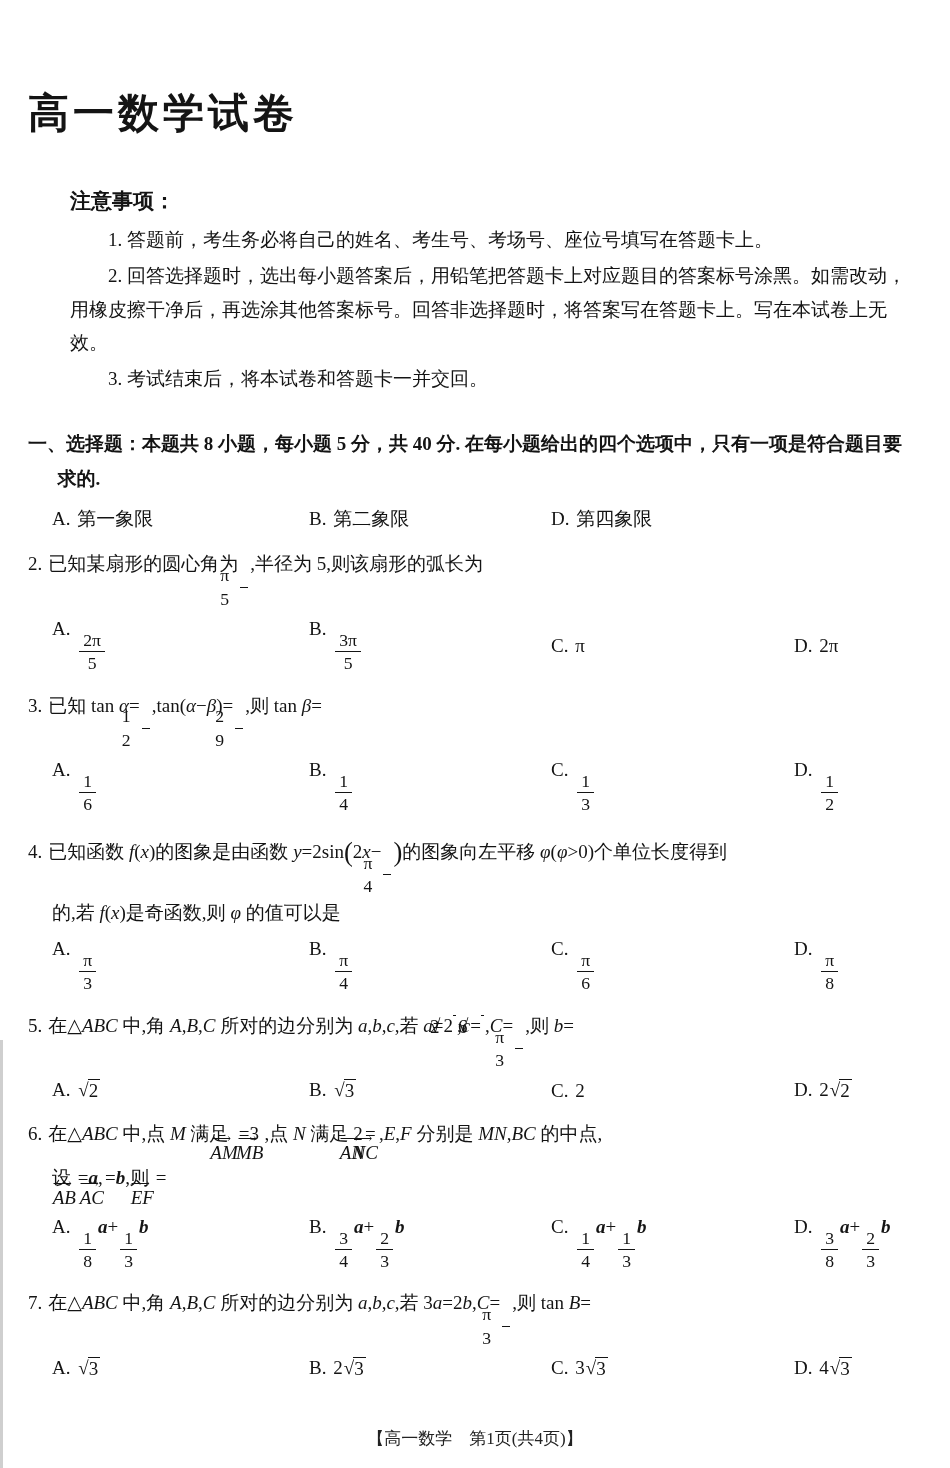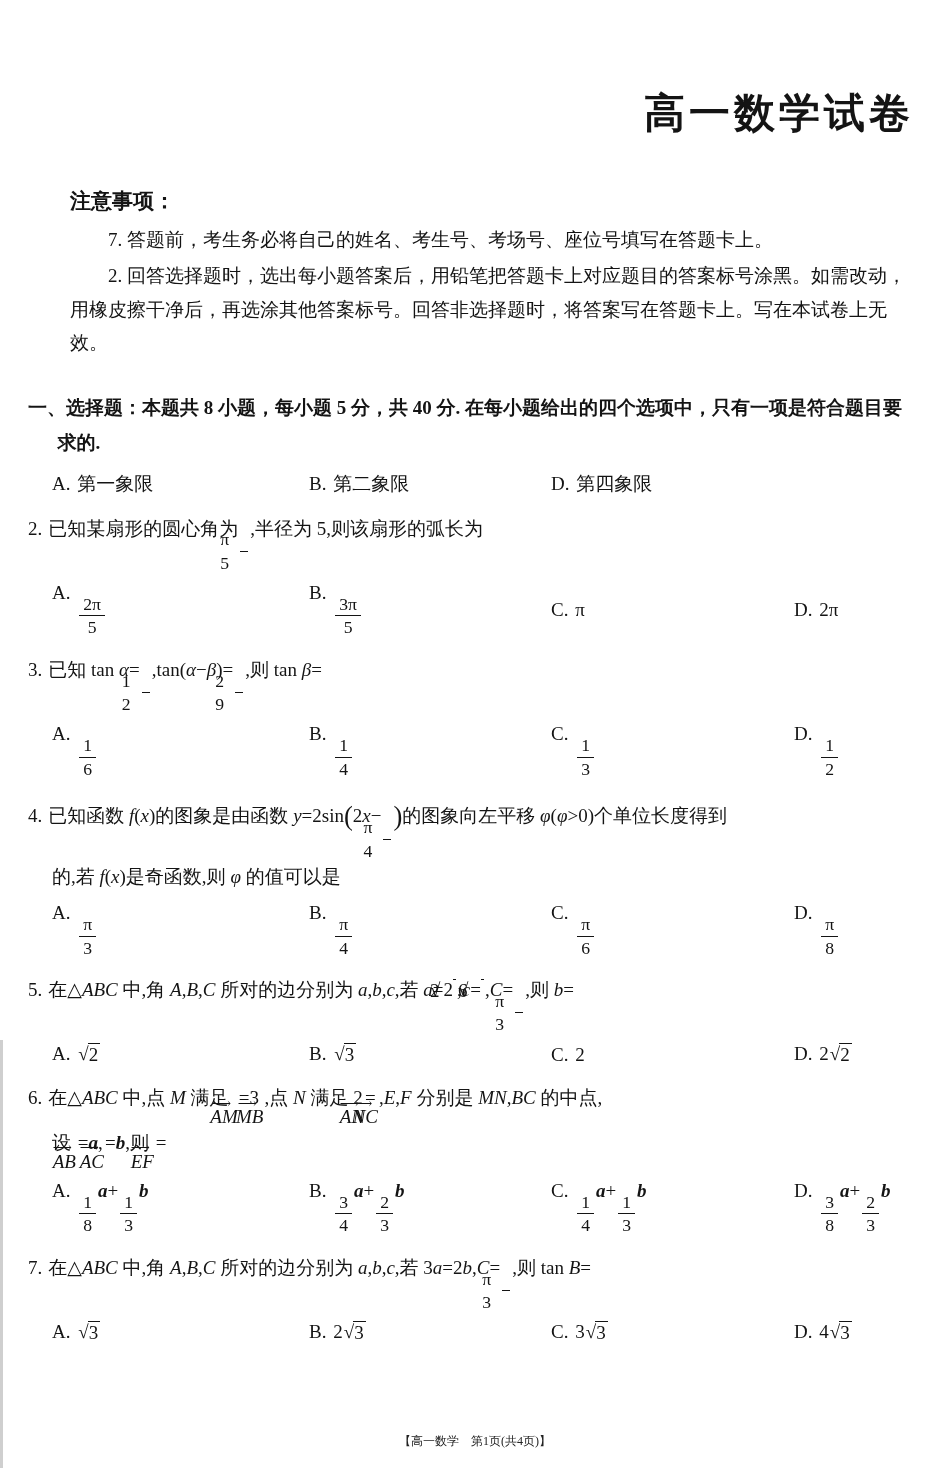--- a/index.html
+++ b/index.html
@@ -7,21 +7,21 @@
     width:950px; height:1468px;
     background:#ffffff; color:#141414;
     font-family:"Liberation Serif","DejaVu Serif",serif;
     font-size:19px;
     position:relative; overflow:hidden;
   }
   .scan-edge { position:absolute; left:0; top:1040px; width:3px; height:428px; background:#cfcfcf; }
   .page { padding:30px 36px 0 28px; }
 
   .title {
-    text-align:right;
+    text-align:left;
     font-size:41px; font-weight:bold;
     letter-spacing:4px;
     margin:56px 0 46px 0;
   }
 
   .notice { margin-left:42px; }
   .notice-heading { font-weight:bold; font-size:21px; margin-bottom:8px; }
   .notice-item { margin:2px 0; line-height:1.78; text-indent:2em; }
 
   .section-heading {
@@ -61,35 +61,36 @@
   .vec {
     display:inline-flex; flex-direction:column; align-items:center;
     line-height:1.02; vertical-align:-0.18em; margin:0 1px;
   }
   .vec .arr { font-size:0.7em; height:0.8em; }
   .vec .vbody { font-style:italic; }
   .bigp { font-size:140%; vertical-align:-0.13em; }
 
   .footer {
     position:absolute; bottom:18px; left:0; width:100%;
-    text-align:center; font-size:12px; color:#222;
+    text-align:center; font-size:17px; color:#222;
   }
 </style>
 </head>
 <body>
 
 <div class="scan-edge"></div>
 
 <div class="page">
   <h1 class="title">高一数学试卷</h1>
 
   <div class="notice">
     <div class="notice-heading">注意事项：</div>
-    <p class="notice-item">7. 答题前，考生务必将自己的姓名、考生号、考场号、座位号填写在答题卡上。</p>
+    <p class="notice-item">1. 答题前，考生务必将自己的姓名、考生号、考场号、座位号填写在答题卡上。</p>
     <p class="notice-item">2. 回答选择题时，选出每小题答案后，用铅笔把答题卡上对应题目的答案标号涂黑。如需改动，用橡皮擦干净后，再选涂其他答案标号。回答非选择题时，将答案写在答题卡上。写在本试卷上无效。</p>
+    <p class="notice-item">3. 考试结束后，将本试卷和答题卡一并交回。</p>
   </div>
 
   <div class="section-heading">一、选择题：本题共 8 小题，每小题 5 分，共 40 分. 在每小题给出的四个选项中，只有一项是符合题目要求的.</div>
 
   <div class="questions">
   <div class="question">
     <div class="options">
           <span class="option"><span class="opt-label">A. </span>第一象限</span>
           <span class="option"><span class="opt-label">B. </span>第二象限</span>
           <span class="option"><span class="opt-label">D. </span>第四象限</span>

